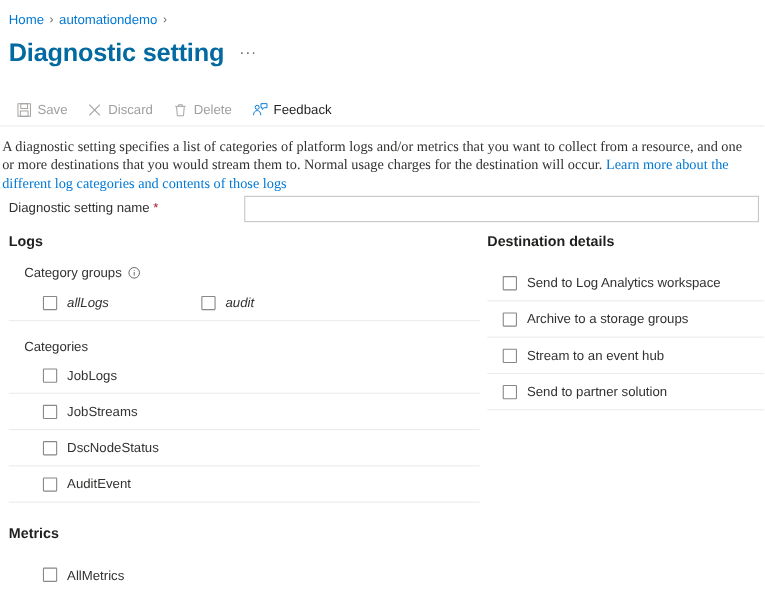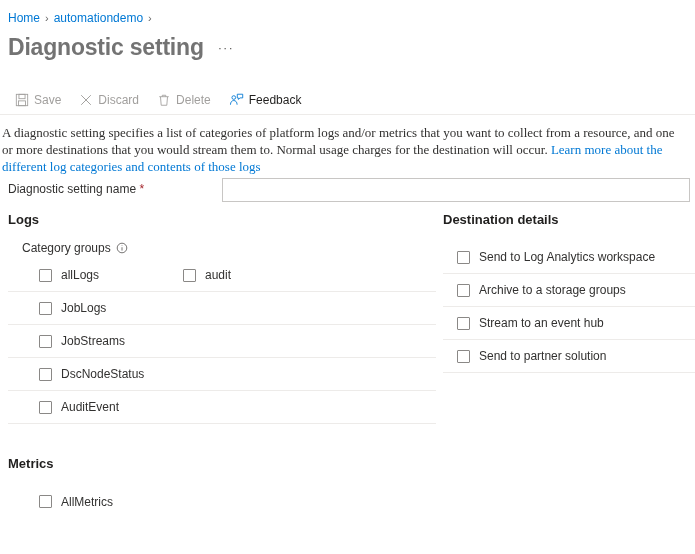--- a/index.html
+++ b/index.html
@@ -23,21 +23,21 @@
   .crumb-link { color: #0078d4; cursor: pointer; }
   .crumb-sep { color: #666; font-size: 11px; }
 
   
   .title-row {
     position: absolute; left: 8px; top: 32px;
     display: flex; align-items: baseline; gap: 14px;
   }
   .page-title {
     font-size: 23px; line-height: 30px;
-    font-weight: 600; color: #737373;
+    font-weight: 600; color: #0369a1;
     letter-spacing: -0.2px;
   }
   .ellipsis-btn {
     font-size: 13px; color: #605e5c; letter-spacing: 1px;
     cursor: pointer; position: relative; top: -3px;
   }
 
   
   .cmdbar {
     position: absolute; left: 6px; top: 88px;
@@ -123,28 +123,28 @@
     border: 1px solid #8a8886; background: #fff;
     border-radius: 1px; flex: 0 0 auto;
     cursor: pointer;
   }
   .cb-label { font-size: 12px; color: #323130; white-space: nowrap; }
 
   .indent-1 { padding-left: 31px; }
   .indent-r { padding-left: 14px; }
 
   .grid2 { display: flex; }
-  .grid2 .cb-cell { width: 175px; }
+  .grid2 .cb-cell { width: 175px; font-style: italic; }
 
   .cats-head {
     font-size: 12px; color: #323130;
     margin: 16px 0 3px 14px;
   }
 
-  .metrics-block { margin-top: 32px; }
+  .metrics-block { margin-top: 20px; }
 </style>
 </head>
 <body>
 
 <div class="page">
 
   <div class="breadcrumb">
     <span class="crumb-link">Home</span>
     <span class="crumb-sep">›</span>
     <span class="crumb-link">automationdemo</span>
@@ -232,20 +232,21 @@
       <div class="cb-cell indent-1">
         <span class="cb"></span>
         <span class="cb-label">allLogs</span>
       </div>
       <div class="cb-cell">
         <span class="cb"></span>
         <span class="cb-label">audit</span>
       </div>
     </div>
 
+    <div class="cats-head">Categories</div>
 
     <div class="cb-row">
       <div class="cb-cell indent-1">
         <span class="cb"></span>
         <span class="cb-label">JobLogs</span>
       </div>
     </div>
     <div class="cb-row">
       <div class="cb-cell indent-1">
         <span class="cb"></span>

